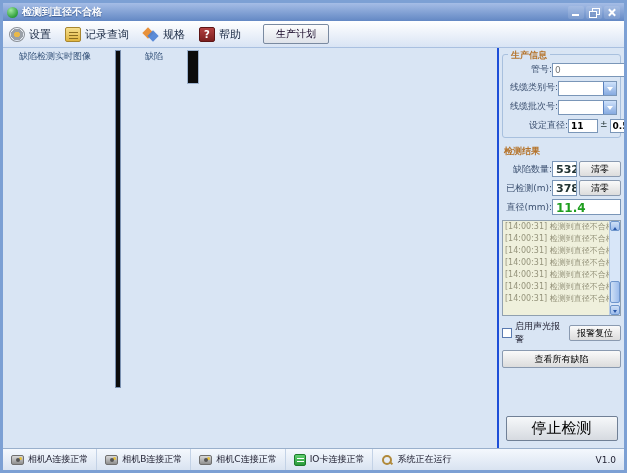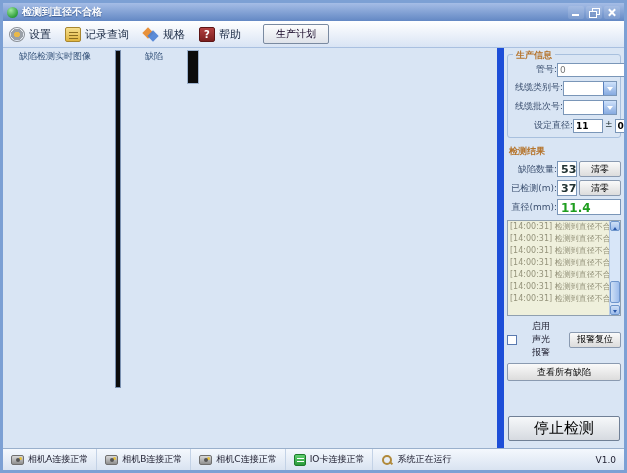--- a/index.html
+++ b/index.html
@@ -57,21 +57,21 @@
   .w3 { left:27%; width:50%; background:linear-gradient(to right, transparent, #202020 20%, #2d2d2d 55%, #222 85%, transparent); }
 
   .thumb-strip { height:34px; background:#0b0b0b; border:1px solid #9bb0cc; display:flex; gap:2px; }
   .thumb { flex:1 1 0; background:#000; position:relative; overflow:hidden; }
   .thumb .blob { position:absolute; left:42%; top:40%; width:16px; height:12px;
                  background:radial-gradient(ellipse at center, #fff 0 2px, rgba(255,255,255,.55) 5px, transparent 9px); }
   .thumb .tspk { position:absolute; top:0; bottom:0; width:2px; left:55%;
                  background-image:repeating-linear-gradient(to bottom, rgba(255,255,255,.7) 0 1px, transparent 1px 3px); }
 
   
-  .right { width:127px; border-left:7px solid #1d4ed8; padding:6px 3px 3px 3px;
+  .right { width:127px; border-left:2px solid #1d4ed8; padding:6px 3px 3px 3px;
            display:flex; flex-direction:column; }
   .groupbox { position:relative; border:1px solid #a8c0de; border-radius:3px; padding:8px 3px 4px 3px; }
   .gb-title { position:absolute; top:-6px; left:5px; background:#d9e5f4; padding:0 3px;
               font-size:9px; font-weight:bold; color:#b5742c; }
   .frow { display:flex; margin-bottom:4px; }
   .flabel { flex:0 0 auto; text-align:right; color:#3c5070; font-size:9px; }
   .flabel.w46 { width:46px; } .flabel.w52 { width:52px; }
   .tinput { height:14px; border:1px solid #7a96b8; background:#fff; font-size:9px; padding:0 2px;
             font-family:inherit; }
   .combo { flex:1 1 auto; height:15px; border:1px solid #7a96b8; background:#fff; position:relative; }
@@ -93,21 +93,21 @@
   .logrow { font-size:8px; color:#95937b; line-height:12px; padding-left:2px; white-space:nowrap; }
   .sbar { position:absolute; right:0; top:0; bottom:0; width:11px; background:#d8e6f8; border-left:1px solid #b8cce6; }
   .sbtn { position:absolute; left:0; width:10px; height:10px; background:linear-gradient(#cfe0f5,#9cbcec);
           border:1px solid #6f96cc; border-radius:2px; }
   .sbtn.up { top:0; } .sbtn.dn { bottom:0; }
   .sbtn.up::after { content:""; position:absolute; left:2px; top:3px; border:2px solid transparent; border-bottom:3px solid #2a58a8; }
   .sbtn.dn::after { content:""; position:absolute; left:2px; top:4px; border:2px solid transparent; border-top:3px solid #2a58a8; }
   .sthumb { position:absolute; left:0; width:10px; bottom:12px; height:22px;
             background:linear-gradient(90deg,#cfe0f5,#9cbcec); border:1px solid #6f96cc; border-radius:2px; }
 
-  .chk-row { display:flex; align-items:center; margin-bottom:4px; gap:15px; }
+  .chk-row { display:flex; align-items:center; margin-bottom:4px; gap:3px; }
   .checkbox { width:10px; height:10px; border:1px solid #5a7ab0; background:#fff; flex:0 0 auto; }
   .chk-label { color:#223; font-size:9px; flex:1 1 auto; }
   .small-btn { flex:0 0 auto; width:52px; height:16px; font-size:9px; border:1px solid #8a9ab0;
                border-radius:2px; background:linear-gradient(#fafafa,#dcdcdc); }
   .wide-btn { width:100%; height:18px; font-size:9px; border:1px solid #8a9ab0; border-radius:2px;
               background:linear-gradient(#fafafa,#dcdcdc); }
   .stop-wrap { margin-top:auto; text-align:center; padding-bottom:4px; }
   .stop-btn { width:112px; height:25px; font-size:15px; border:1px solid #708096; border-radius:2px;
               background:linear-gradient(#f6f8fa,#d6dae0); }
 

